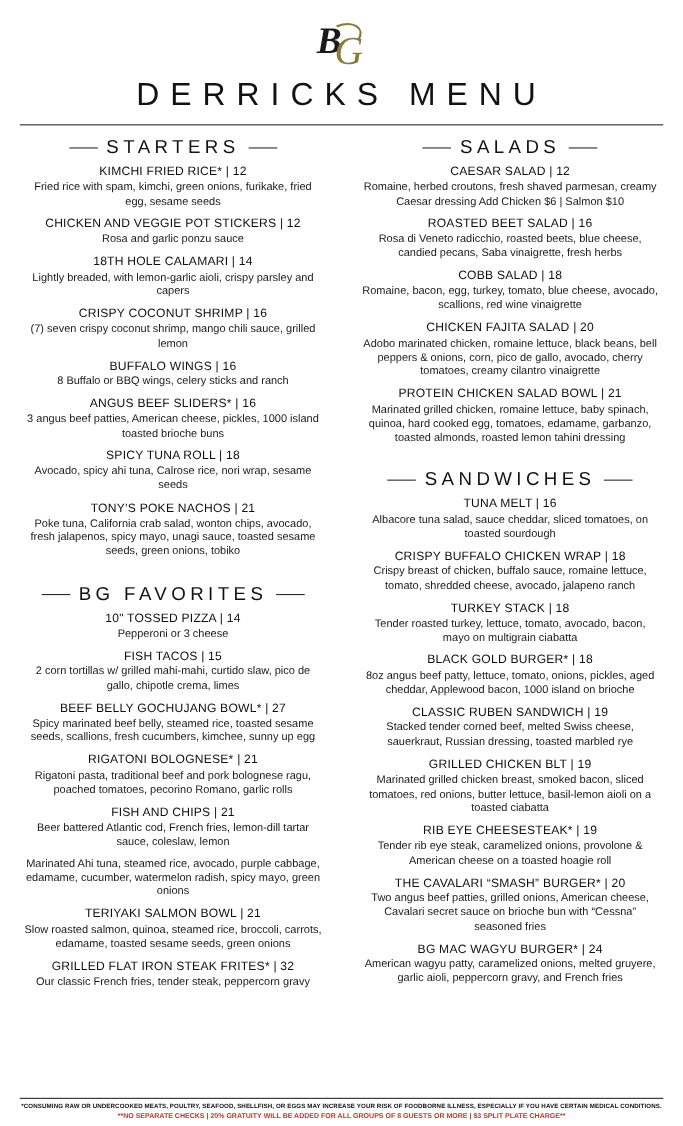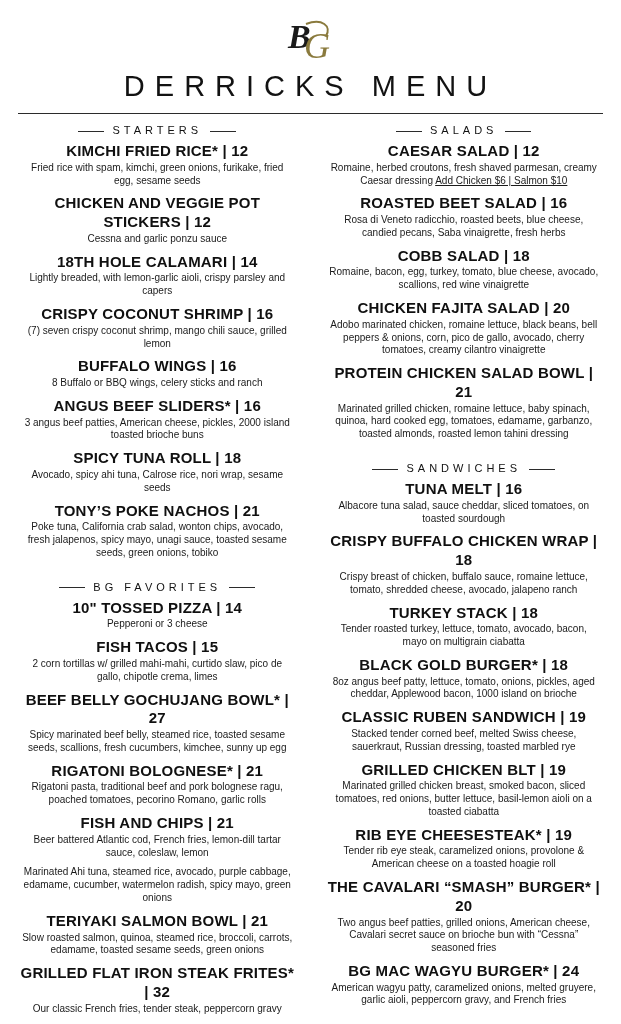--- a/index.html
+++ b/index.html
@@ -61,55 +61,55 @@
   }
   .col {
     width: 50%;
     box-sizing: border-box;
   }
   .col.left { padding-right: 6px; }
   .col.right { padding-left: 6px; }
 
   .section-head {
     text-align: center;
-    font-size: 11px;
+    font-size: 17px;
     letter-spacing: 4px;
     font-weight: 400;
     margin: 2px 0 6px 0;
     position: relative;
     color: #111;
   }
   .section-head .bar {
     display: inline-block;
     vertical-align: middle;
     width: 26px;
     height: 1px;
     background: #2b2b2b;
     margin: 0 8px;
   }
 
   .item {
     text-align: center;
     margin-bottom: 7px;
   }
   .item-name {
-    font-size: 15px;
-    font-weight: bold;
+    font-size: 11px;
+    font-weight: normal;
     letter-spacing: 0.2px;
     line-height: 1.25;
     color: #101010;
   }
   .item-desc {
     font-size: 10px;
     line-height: 1.28;
     color: #1a1a1a;
     margin-top: 1px;
     padding: 0 4px;
   }
-  .item-desc .u { text-decoration: underline; }
+  .item-desc .u { }
 
   .spacer-lg { height: 12px; }
 
   
   .footer {
     margin-top: 4px;
     border-top: 1px solid #2b2b2b;
     padding-top: 4px;
     text-align: center;
   }
@@ -152,37 +152,37 @@
         <div class="section-head">
           <span class="bar"></span><span>STARTERS</span><span class="bar"></span>
         </div>
 
         <div class="item">
           <div class="item-name">KIMCHI FRIED RICE* | 12</div>
           <div class="item-desc">Fried rice with spam, kimchi, green onions, furikake, fried egg, sesame seeds</div>
         </div>
         <div class="item">
           <div class="item-name">CHICKEN AND VEGGIE POT STICKERS | 12</div>
-          <div class="item-desc">Cessna and garlic ponzu sauce</div>
+          <div class="item-desc">Rosa and garlic ponzu sauce</div>
         </div>
         <div class="item">
           <div class="item-name">18TH HOLE CALAMARI | 14</div>
           <div class="item-desc">Lightly breaded, with lemon-garlic aioli, crispy parsley and capers</div>
         </div>
         <div class="item">
           <div class="item-name">CRISPY COCONUT SHRIMP | 16</div>
           <div class="item-desc">(7) seven crispy coconut shrimp, mango chili sauce, grilled lemon</div>
         </div>
         <div class="item">
           <div class="item-name">BUFFALO WINGS | 16</div>
           <div class="item-desc">8 Buffalo or BBQ wings, celery sticks and ranch</div>
         </div>
         <div class="item">
           <div class="item-name">ANGUS BEEF SLIDERS* | 16</div>
-          <div class="item-desc">3 angus beef patties, American cheese, pickles, 2000 island toasted brioche buns</div>
+          <div class="item-desc">3 angus beef patties, American cheese, pickles, 1000 island toasted brioche buns</div>
         </div>
         <div class="item">
           <div class="item-name">SPICY TUNA ROLL | 18</div>
           <div class="item-desc">Avocado, spicy ahi tuna, Calrose rice, nori wrap, sesame seeds</div>
         </div>
         <div class="item">
           <div class="item-name">TONY’S POKE NACHOS | 21</div>
           <div class="item-desc">Poke tuna, California crab salad, wonton chips, avocado, fresh jalapenos, spicy mayo, unagi sauce, toasted sesame seeds, green onions, tobiko</div>
         </div>
       </div>

